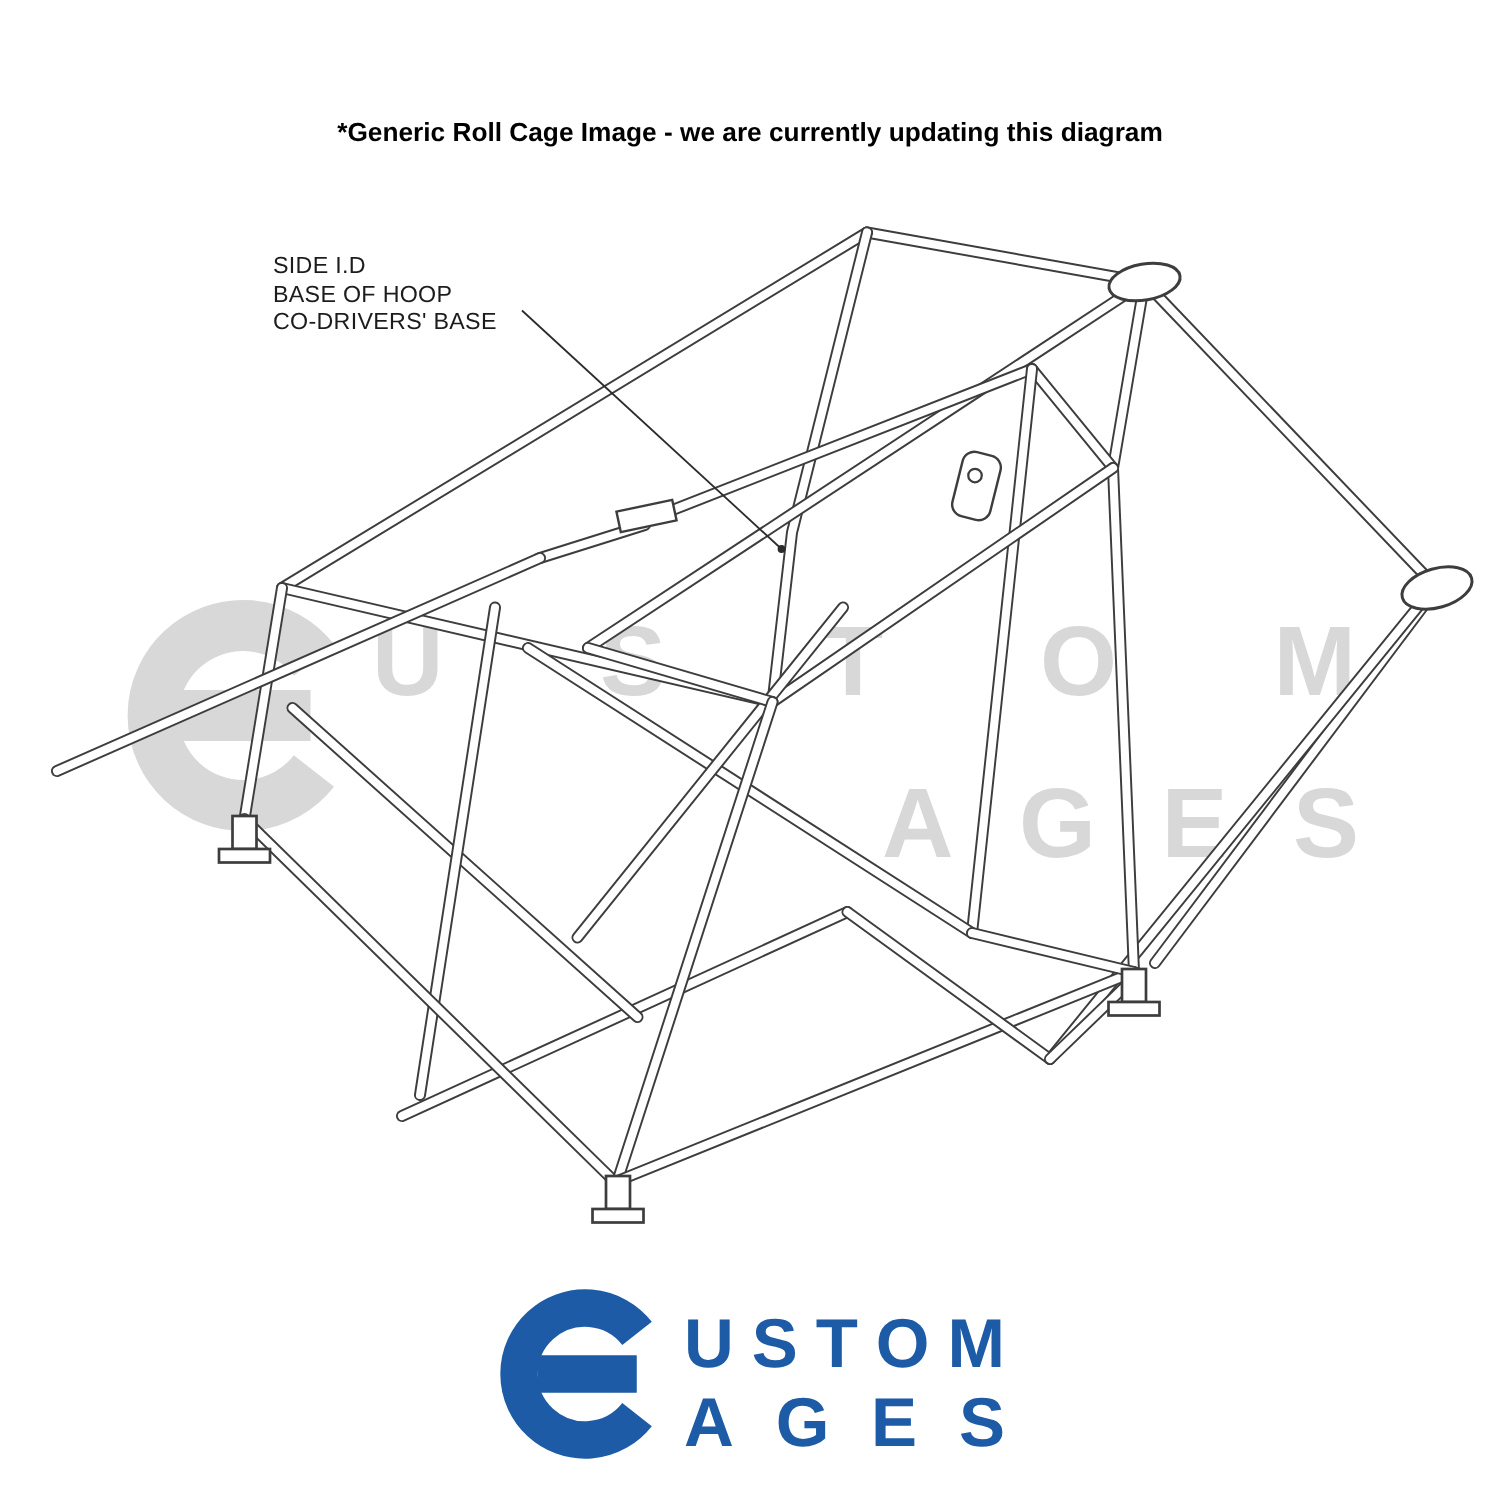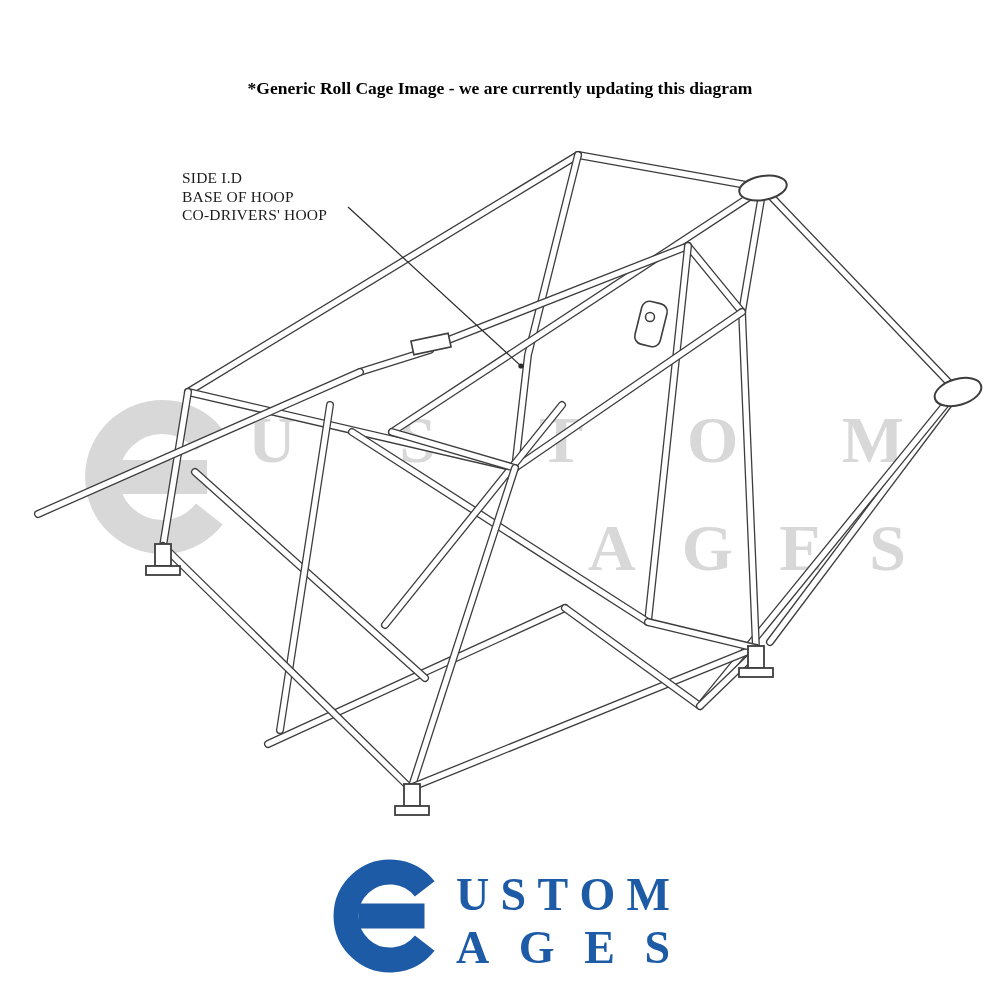--- a/index.html
+++ b/index.html
@@ -1,17 +1,17 @@
 <!DOCTYPE html>
 <html><head>
 <meta charset="utf-8">
 <style>
   html,body{margin:0;padding:0;background:#fff;}
   .page{position:relative;width:1000px;height:1000px;background:#ffffff;overflow:hidden;
-        font-family:Liberation Serif, serif;}
+        font-family:Liberation Sans, sans-serif;}
   .header-title{position:absolute;top:78px;left:0;width:100%;text-align:center;
         font-size:17.5px;font-weight:700;color:#000;z-index:4;}
   .annotation{position:absolute;left:182px;top:169px;font-size:15.5px;line-height:18.5px;
         color:#1c1c1c;z-index:4;letter-spacing:.2px;}
   #cage-svg{position:absolute;left:0;top:0;z-index:2;}
   .watermark{position:absolute;left:0;top:0;width:1000px;height:1000px;z-index:1;}
   .wm-c{position:absolute;left:77px;top:392px;}
   .wm-row{position:absolute;display:flex;justify-content:space-between;font-weight:700;
         color:#d8d8d8;}
   .wm-top{left:248px;top:402px;width:656px;font-size:66px;}
@@ -26,21 +26,21 @@
 </head>
 <body>
 
 <div class="page">
 
   <div class="header-title">*Generic Roll Cage Image - we are currently updating this diagram</div>
 
   <div class="annotation">
     <div>SIDE I.D</div>
     <div>BASE OF HOOP</div>
-    <div>CO-DRIVERS' HOOP</div>
+    <div>CO-DRIVERS' BASE</div>
   </div>
 
   <div class="watermark">
     <svg class="wm-c" width="170" height="170" viewBox="0 0 170 170">
       <path d="M132.3 48 A60 60 0 1 0 132.3 122" fill="none" stroke="#d8d8d8" stroke-width="34"></path>
       <rect x="42" y="68" width="88" height="34" fill="#d8d8d8"></rect>
     </svg>
     <div class="wm-row wm-top spread">
         <span>U</span>
         <span>S</span>

